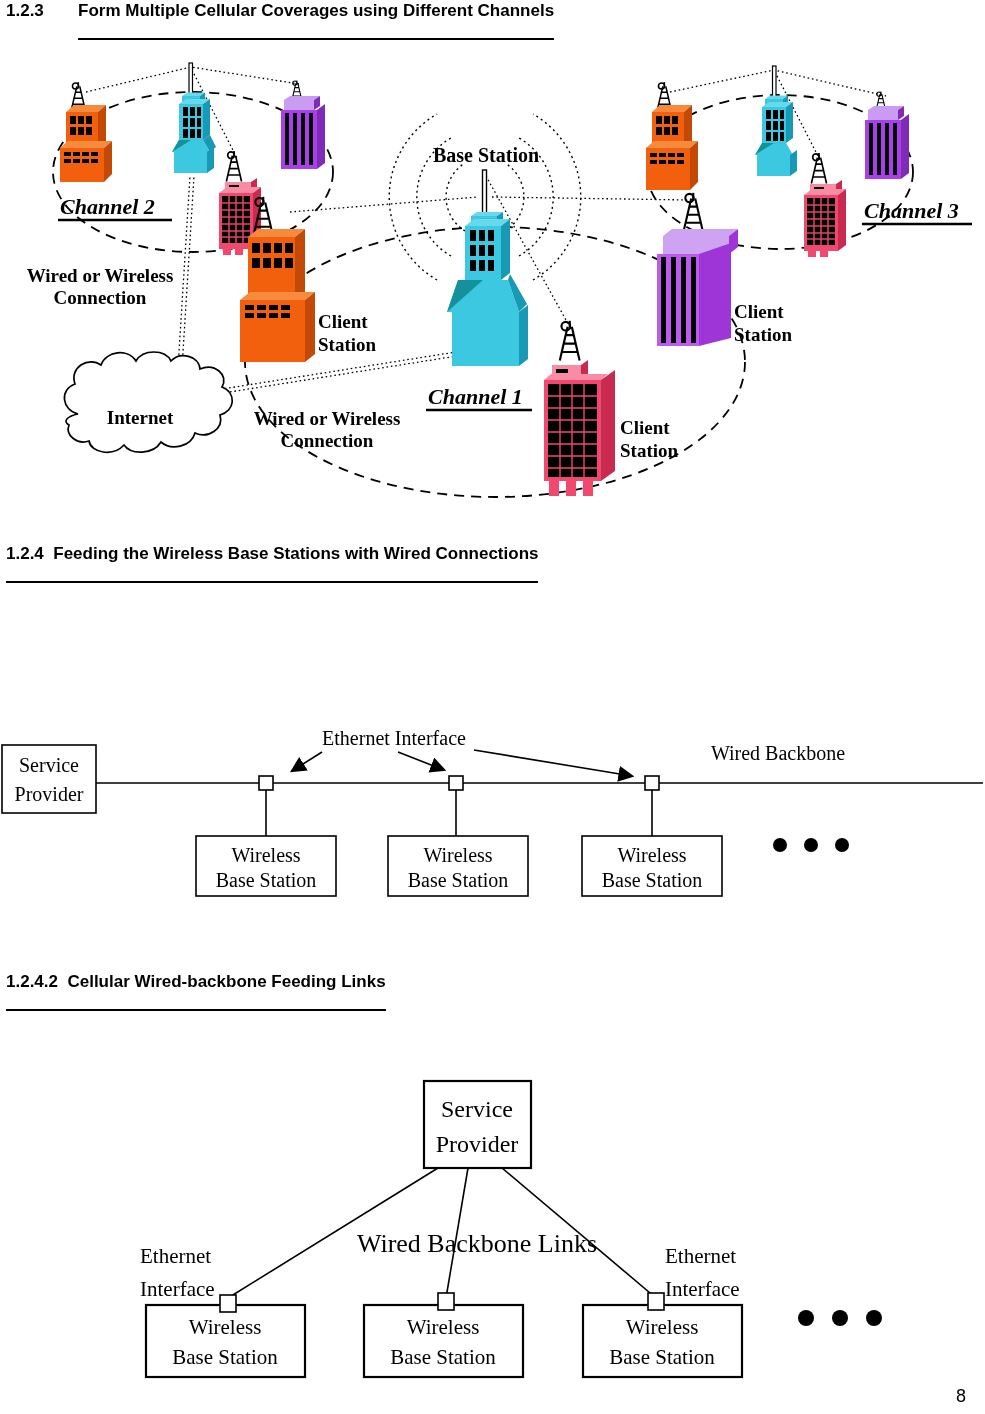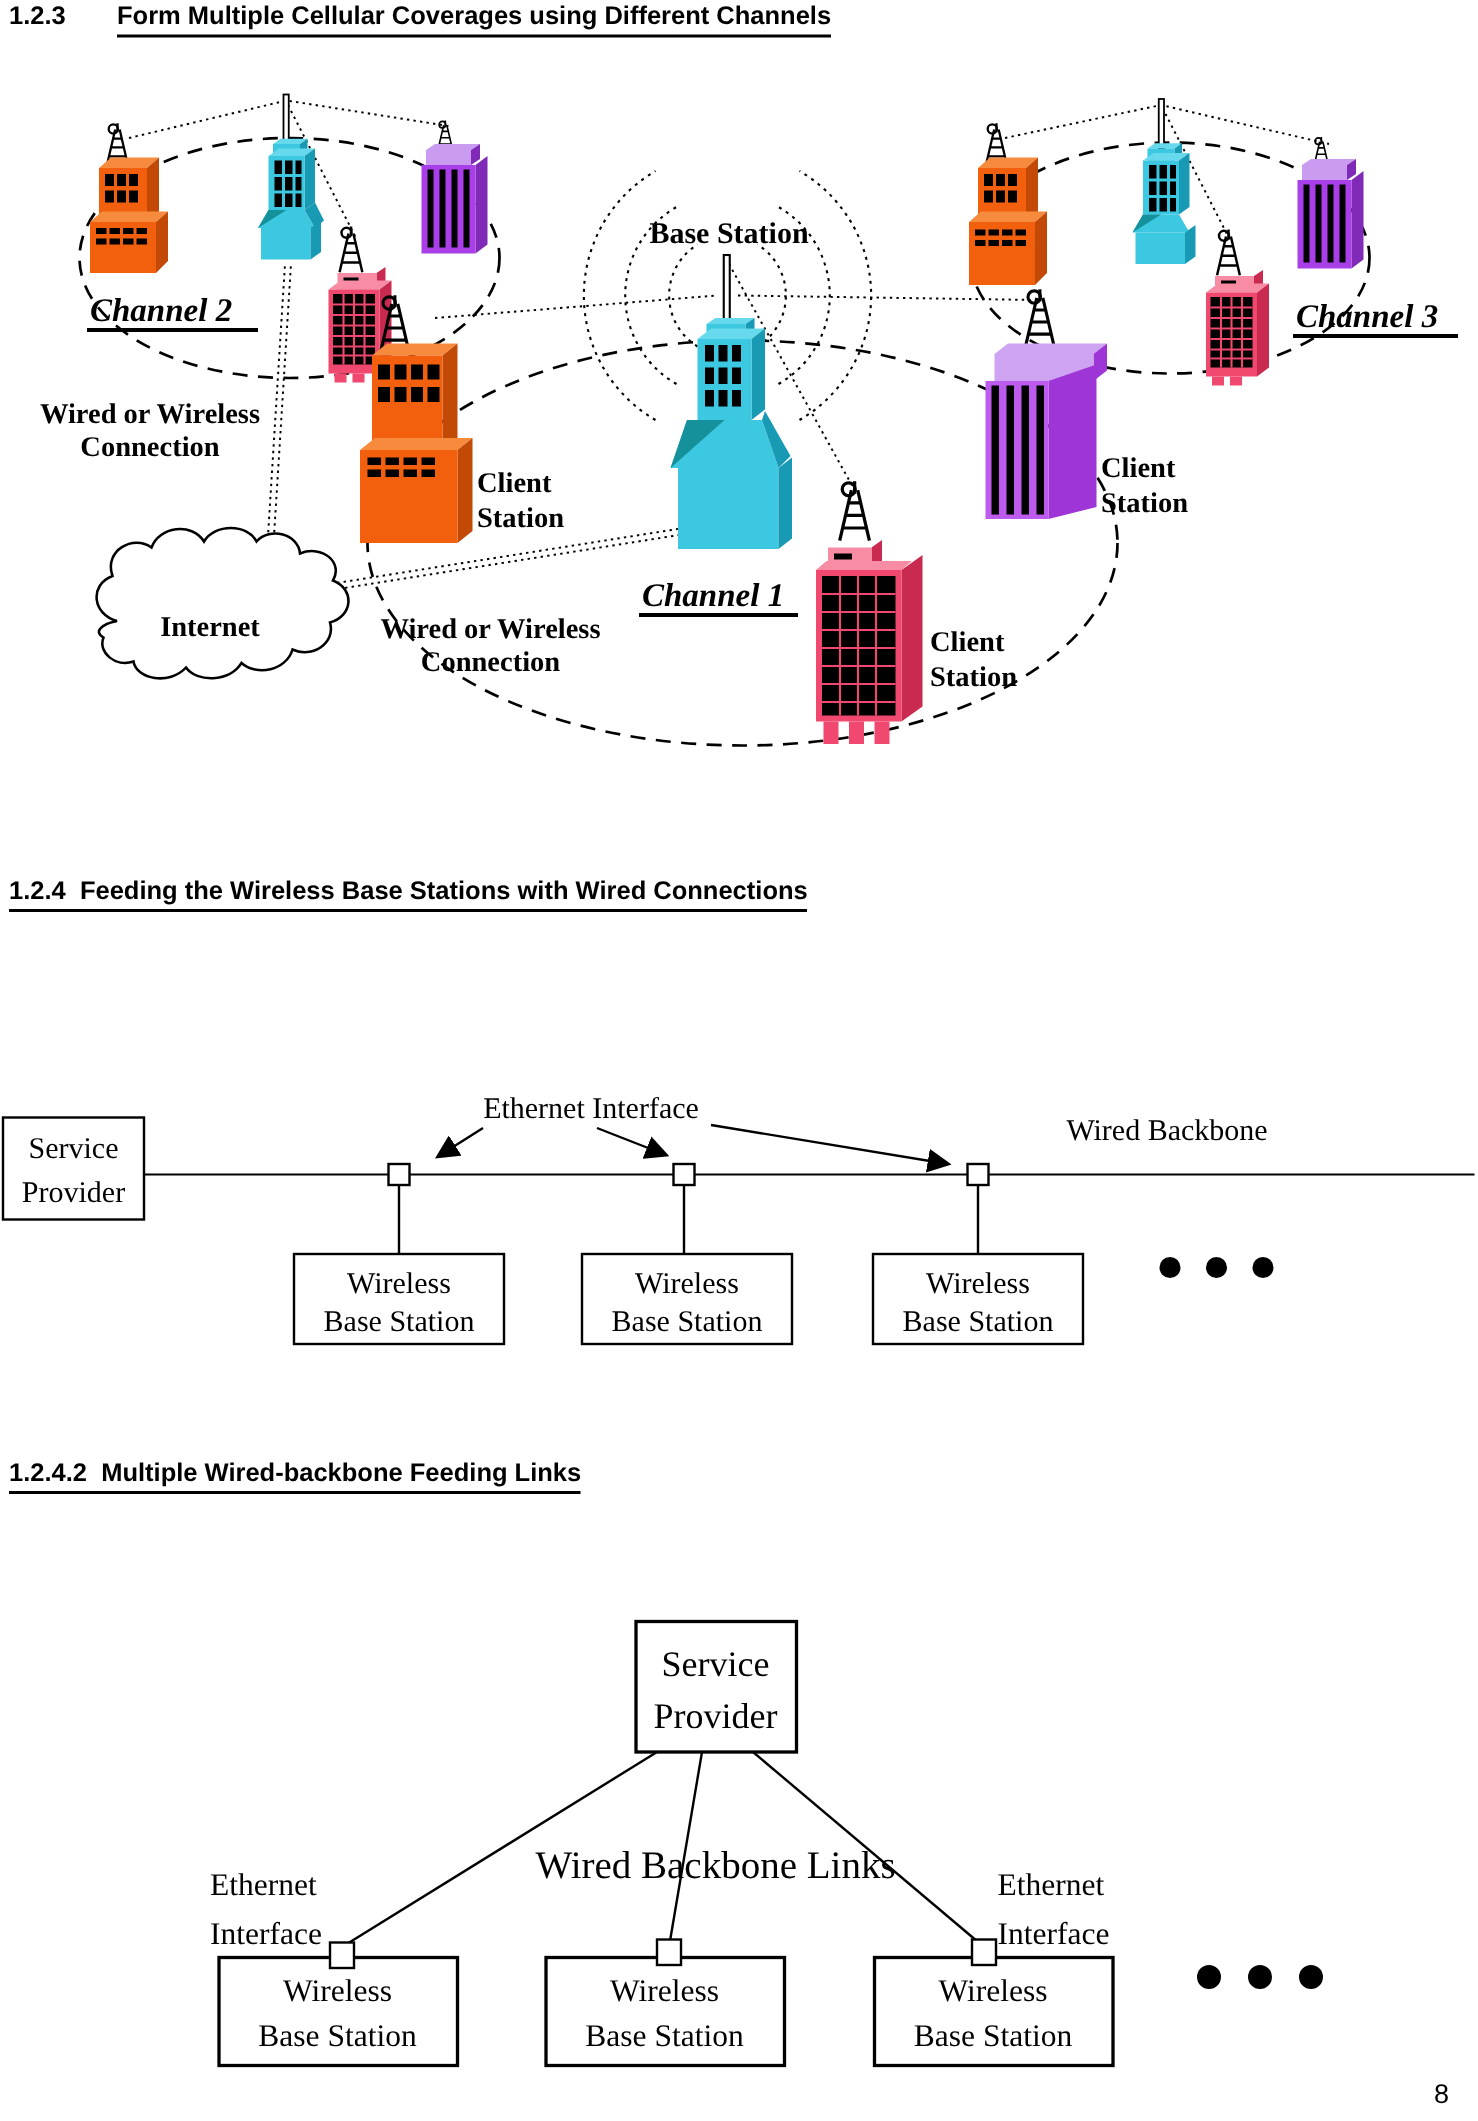--- a/index.html
+++ b/index.html
@@ -1,20 +1,20 @@
 <!DOCTYPE html>
 <html style="--orange-front: #F2600D; --orange-side: #C24A06; --orange-top: #F78B3D; --cyan-front: #3BC8E0; --cyan-side: #189AB5; --cyan-dark: #14919B; --cyan-top: #66D9EC; --purple-front: #A93FE8; --purple-side: #7F2BB8; --purple-top: #C99CF2; --bigpurple-front: #BE5BEF; --bigpurple-side: #9E35D6; --bigpurple-top: #CDA3F2; --pink-front: #F0486E; --pink-side: #C92B50; --pink-top: #F78CA4; --ink: #000000; --paper: #FFFFFF;"><head>
 <meta charset="utf-8">
 <style>
   html,body{margin:0;padding:0;background:#fff;}
   .page{position:relative;width:985px;height:1414px;background:#fff;overflow:hidden;
         font-family:"Liberation Sans",sans-serif;color:#000;}
   .hrow{position:absolute;left:6px;font-size:17px;font-weight:bold;white-space:pre;}
   .hnum{display:inline-block;width:72px;}
-  .hu{border-bottom:2.6px solid #000;padding-bottom:3px;white-space:pre;}
+  .hu{border-bottom:2.6px solid #000;padding-bottom:18px;white-space:pre;}
   .pageno{position:absolute;top:1386px;left:956px;font-size:18px;font-weight:500;}
   svg{position:absolute;left:0;}
   
   .flabel{font-family:"Liberation Serif",serif;font-weight:bold;font-size:19px;fill:#000;}
   .fbase{font-family:"Liberation Serif",serif;font-weight:bold;font-size:20px;fill:#000;}
   .fchan{font-family:"Liberation Serif",serif;font-weight:bold;font-style:italic;font-size:22px;fill:#000;}
   .d1t{font-family:"Liberation Serif",serif;font-size:20px;fill:#000;}
   .d2t{font-family:"Liberation Serif",serif;font-size:24px;fill:#000;}
   .d2l{font-family:"Liberation Serif",serif;font-size:21px;fill:#000;}
   .d2title{font-family:"Liberation Serif",serif;font-size:26px;fill:#000;}
@@ -375,21 +375,21 @@
     <g>
       <text class="flabel" x="620" y="434">Client</text>
       <text class="flabel" x="620" y="457">Station</text>
     </g>
     <g>
       <text class="flabel" x="734" y="318">Client</text>
       <text class="flabel" x="734" y="341">Station</text>
     </g>
   </svg>
 
-  <div class="hrow" style="top:584px;"><span class="hu">1.2.4  Feeding the Wireless Base Stations with Wired Connections</span></div>
+  <div class="hrow" style="top:544px;"><span class="hu">1.2.4  Feeding the Wireless Base Stations with Wired Connections</span></div>
 
   <svg style="top:715px;" width="985" height="200" viewBox="0 715 985 200">
     <defs>
       <marker id="arr" viewBox="0 0 10 10" refX="8.5" refY="5" markerWidth="10" markerHeight="10" orient="auto">
         <path d="M0,0 L10,5 L0,10 Z" fill="#000"></path>
       </marker>
     </defs>
 
     <line class="ln" x1="96" y1="783" x2="983" y2="783" stroke-width="1.3"></line>
 
@@ -436,21 +436,21 @@
       <text class="d1t" x="652" y="887" text-anchor="middle">Base Station</text>
     </g>
 
     <g>
       <circle cx="780" cy="845" r="7" fill="#000"></circle>
       <circle cx="811" cy="845" r="7" fill="#000"></circle>
       <circle cx="842" cy="845" r="7" fill="#000"></circle>
     </g>
   </svg>
 
-  <div class="hrow" style="top:972px;"><span class="hu">1.2.4.2  Multiple Wired-backbone Feeding Links</span></div>
+  <div class="hrow" style="top:972px;"><span class="hu">1.2.4.2  Cellular Wired-backbone Feeding Links</span></div>
 
   <svg style="top:1075px;" width="985" height="315" viewBox="0 1075 985 315">
 
     <g>
       <rect class="box" x="424" y="1081" width="107" height="87" stroke-width="2.2"></rect>
       <text class="d2t" x="477" y="1117" text-anchor="middle">Service</text>
       <text class="d2t" x="477" y="1152" text-anchor="middle">Provider</text>
     </g>
 
     <g>

